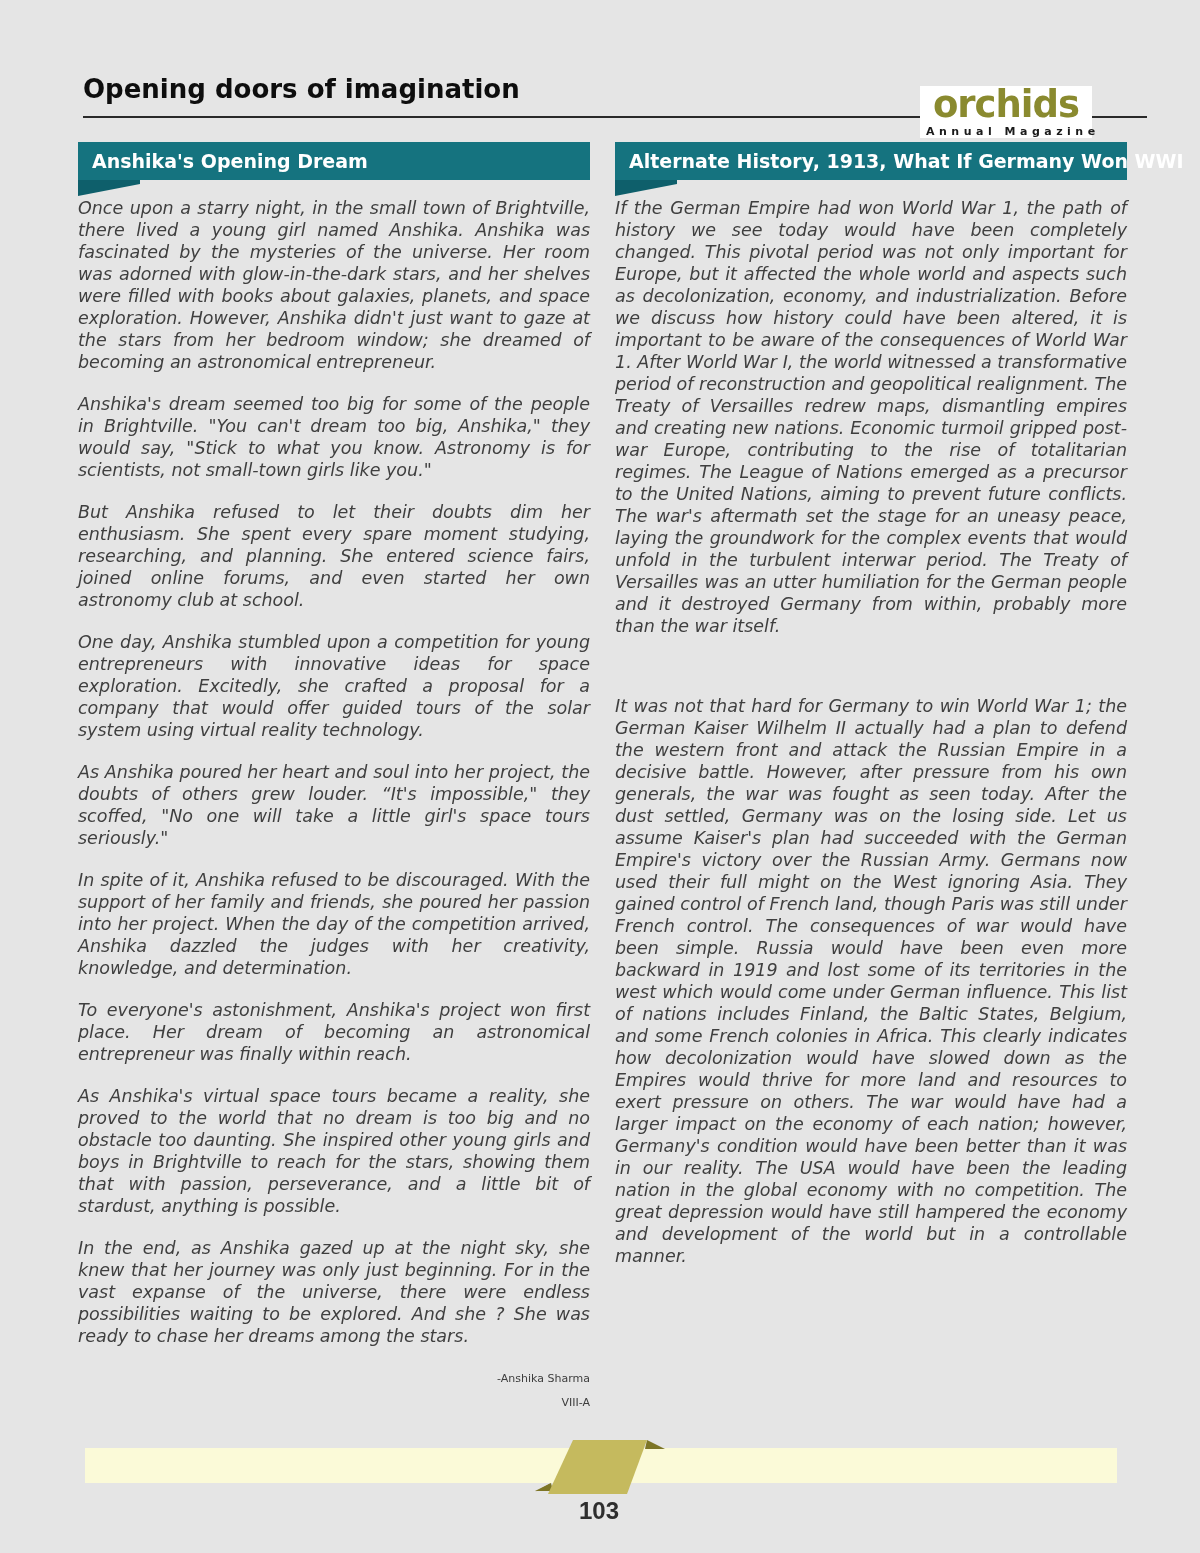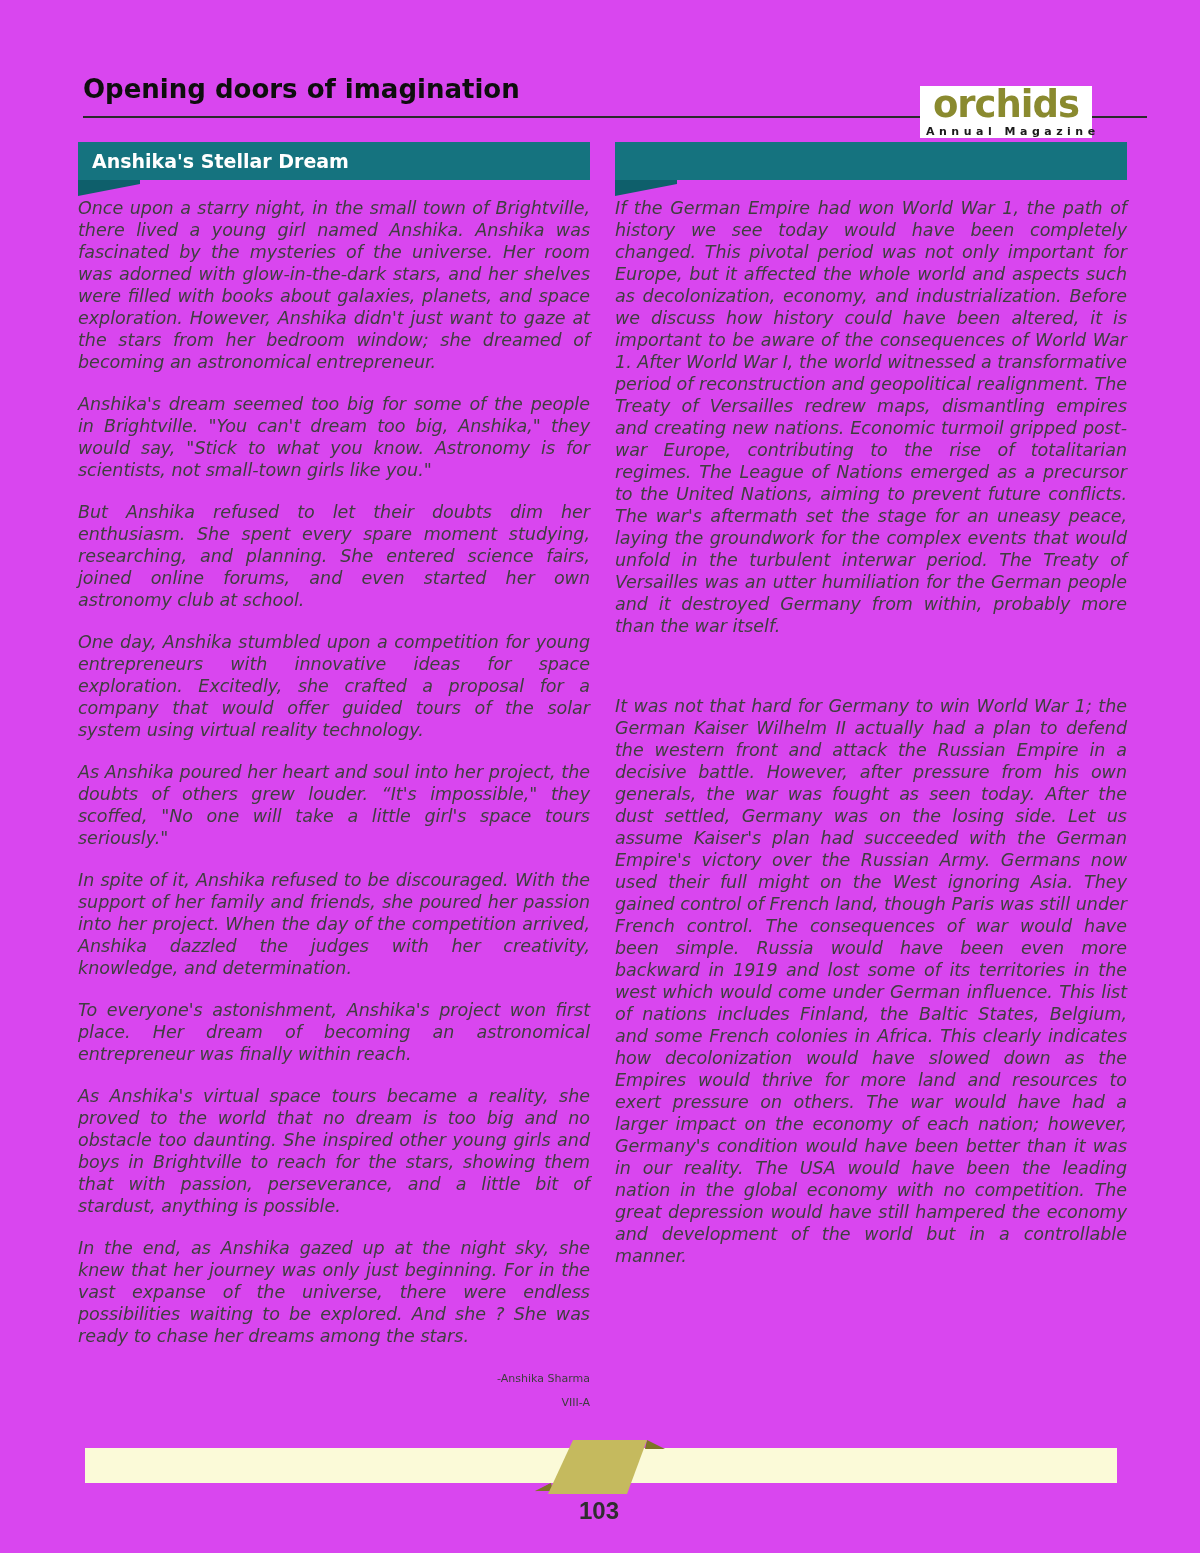--- a/index.html
+++ b/index.html
@@ -1,17 +1,17 @@
 <!DOCTYPE html>
 <html><head>
 <meta charset="utf-8">
 <style>
   html,body{margin:0;padding:0;background:#ffffff;}
   #page{
-    position:relative;width:1200px;height:1553px;background:#d946ef;overflow:hidden;
+    position:relative;width:1200px;height:1553px;background:#e5e5e5;overflow:hidden;
     font-family:"DejaVu Sans",sans-serif;
   }
   
   #page-title{
     position:absolute;left:83px;top:74px;
     font-size:26px;font-weight:bold;color:#0e0e0e;letter-spacing:0px;
   }
   #header-rule{
     position:absolute;left:83px;top:116px;width:1064px;height:0;
     border-top:2px solid #2a2a2a;
@@ -77,21 +77,21 @@
 
   <div id="logo-wrap">
     <div id="logo-word">orchids</div>
     <div id="logo-sub">Annual Magazine</div>
   </div>
 
   <div id="columns">
 
     <div class="column" id="article-left">
       <div class="banner">
-        <span>Anshika's Stellar Dream</span>
+        <span>Anshika's Opening Dream</span>
         <span class="banner-fold"></span>
       </div>
       <div class="content">
           <p class="para">Once upon a starry night, in the small town of Brightville, there lived a young girl named Anshika. Anshika was fascinated by the mysteries of the universe. Her room was adorned with glow-in-the-dark stars, and her shelves were filled with books about galaxies, planets, and space exploration. However, Anshika didn't just want to gaze at the stars from her bedroom window; she dreamed of becoming an astronomical entrepreneur.</p>
           <p class="para">Anshika's dream seemed too big for some of the people in Brightville. "You can't dream too big, Anshika," they would say, "Stick to what you know. Astronomy is for scientists, not small-town girls like you."</p>
           <p class="para">But Anshika refused to let their doubts dim her enthusiasm. She spent every spare moment studying, researching, and planning. She entered science fairs, joined online forums, and even started her own astronomy club at school.</p>
           <p class="para">One day, Anshika stumbled upon a competition for young entrepreneurs with innovative ideas for space exploration. Excitedly, she crafted a proposal for a company that would offer guided tours of the solar system using virtual reality technology.</p>
           <p class="para">As Anshika poured her heart and soul into her project, the doubts of others grew louder. “It's impossible," they scoffed, "No one will take a little girl's space tours seriously."</p>
           <p class="para">In spite of it, Anshika refused to be discouraged. With the support of her family and friends, she poured her passion into her project. When the day of the competition arrived, Anshika dazzled the judges with her creativity, knowledge, and determination.</p>
           <p class="para">To everyone's astonishment, Anshika's project won first place. Her dream of becoming an astronomical entrepreneur was finally within reach.</p>
@@ -99,20 +99,21 @@
           <p class="para">In the end, as Anshika gazed up at the night sky, she knew that her journey was only just beginning. For in the vast expanse of the universe, there were endless possibilities waiting to be explored. And she ? She was ready to chase her dreams among the stars.</p>
         </div>
       <div class="signature">
         <div>-Anshika Sharma</div>
         <div>VIII-A</div>
       </div>
     </div>
 
     <div class="column" id="article-right">
       <div class="banner">
+        <span>Alternate History, 1913, What If Germany Won WWI</span>
         <span class="banner-fold"></span>
       </div>
       <div class="content">
           <p class="para">If the German Empire had won World War 1, the path of history we see today would have been completely changed. This pivotal period was not only important for Europe, but it affected the whole world and aspects such as decolonization, economy, and industrialization. Before we discuss how history could have been altered, it is important to be aware of the consequences of World War 1. After World War I, the world witnessed a transformative period of reconstruction and geopolitical realignment. The Treaty of Versailles redrew maps, dismantling empires and creating new nations. Economic turmoil gripped post-war Europe, contributing to the rise of totalitarian regimes. The League of Nations emerged as a precursor to the United Nations, aiming to prevent future conflicts. The war's aftermath set the stage for an uneasy peace, laying the groundwork for the complex events that would unfold in the turbulent interwar period. The Treaty of Versailles was an utter humiliation for the German people and it destroyed Germany from within, probably more than the war itself.</p>
           <p class="para">It was not that hard for Germany to win World War 1; the German Kaiser Wilhelm II actually had a plan to defend the western front and attack the Russian Empire in a decisive battle. However, after pressure from his own generals, the war was fought as seen today. After the dust settled, Germany was on the losing side. Let us assume Kaiser's plan had succeeded with the German Empire's victory over the Russian Army. Germans now used their full might on the West ignoring Asia. They gained control of French land, though Paris was still under French control. The consequences of war would have been simple. Russia would have been even more backward in 1919 and lost some of its territories in the west which would come under German influence. This list of nations includes Finland, the Baltic States, Belgium, and some French colonies in Africa. This clearly indicates how decolonization would have slowed down as the Empires would thrive for more land and resources to exert pressure on others. The war would have had a larger impact on the economy of each nation; however, Germany's condition would have been better than it was in our reality. The USA would have been the leading nation in the global economy with no competition. The great depression would have still hampered the economy and development of the world but in a controllable manner.</p>
         </div>
     </div>
 
   </div>
 

